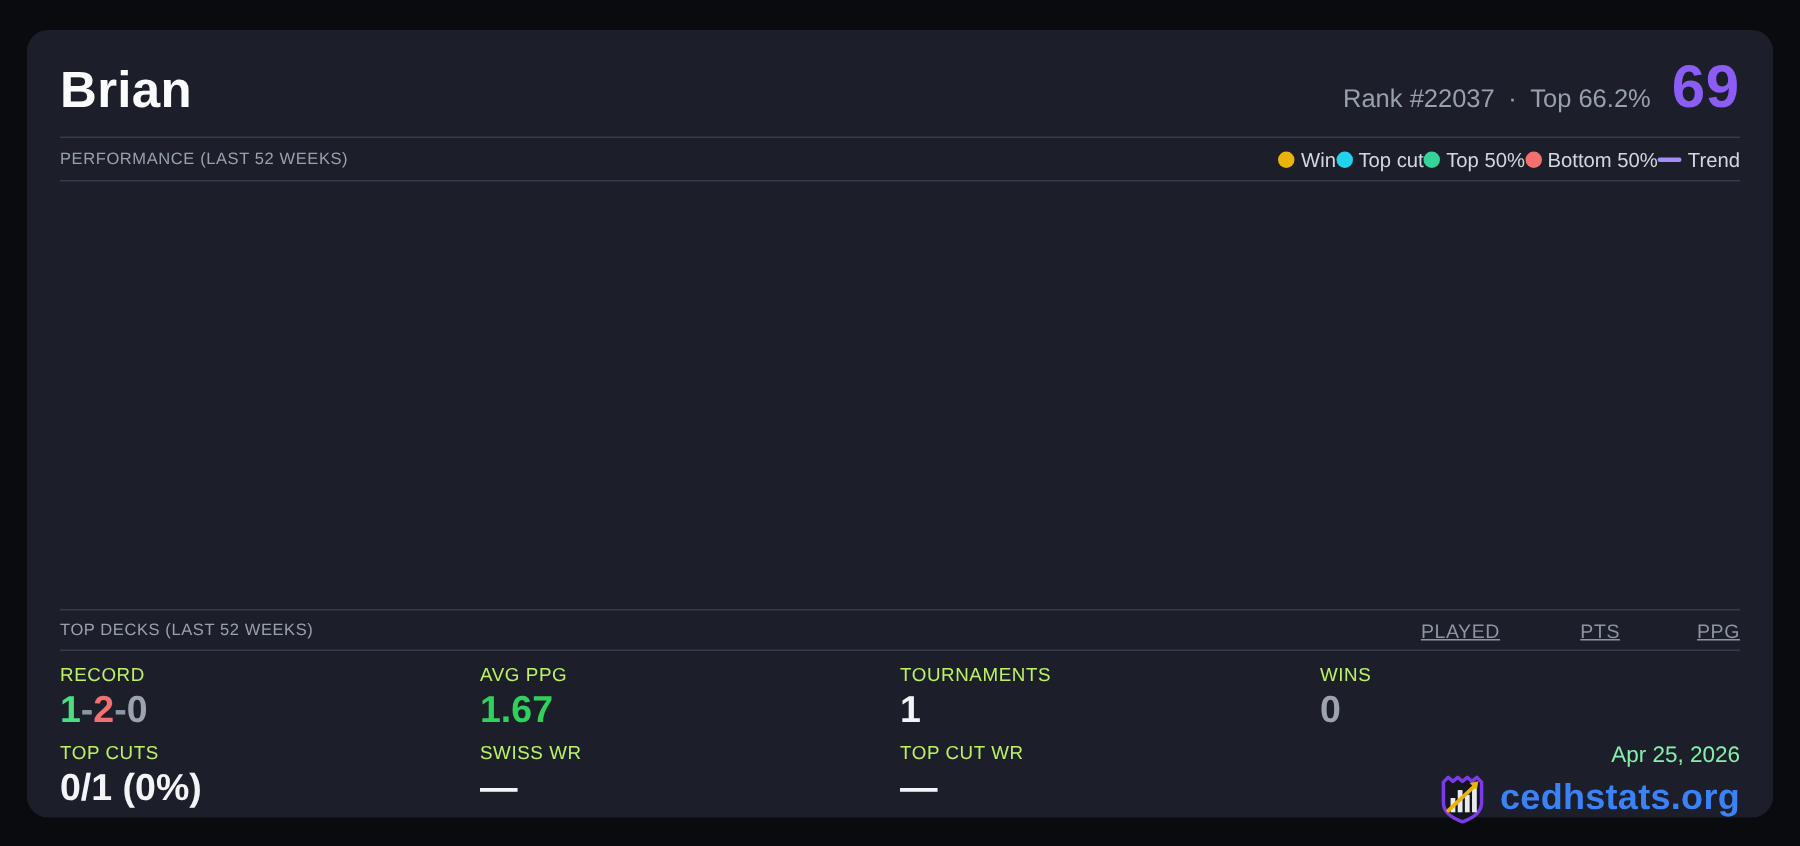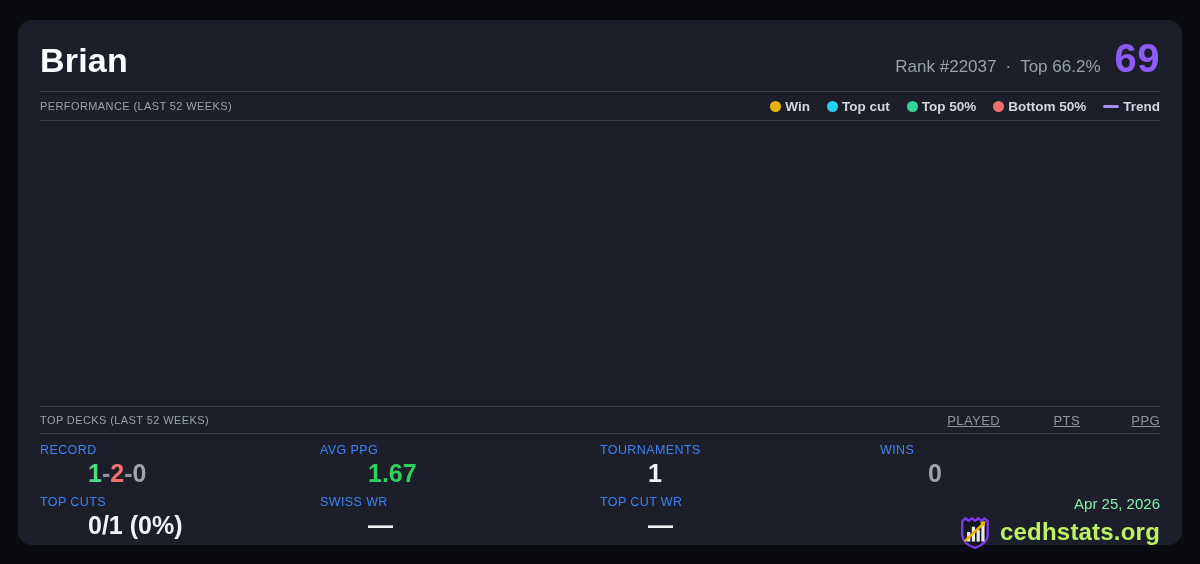--- a/index.html
+++ b/index.html
@@ -68,22 +68,20 @@
     border-bottom: 1px solid #353b49;
   }
   .section-title {
     font-size: 11px;
     color: #99a1ae;
     letter-spacing: 0.4px;
   }
   .legend {
     display: flex;
     align-items: flex-start;
-    gap: 17px;
-    font-weight: bold;
   }
   .legend-item {
     display: flex;
     align-items: center;
     gap: 4px;
     font-size: 13.5px;
     color: #d3d7df;
   }
   .legend-dot {
     width: 11px; height: 11px;
@@ -124,30 +122,29 @@
   
   .stats-grid {
     display: grid;
     grid-template-columns: 280px 280px 280px 1fr;
     grid-template-rows: 52px 52px;
     padding: 7px 22px 0 22px;
   }
   .stat-cell { padding-top: 2px; }
   .stat-label {
     font-size: 12.5px;
-    color: #3b82f6;
+    color: #bef264;
     letter-spacing: 0.4px;
     margin-bottom: 3px;
   }
   .stat-value {
     font-size: 25px;
     font-weight: 700;
     color: #f2f4f8;
     line-height: 1.05;
-    margin-left: 48px;
   }
   .stat-value .sep { color: #8f96a3; }
   
   .footer-cell {
     grid-column: 4;
     grid-row: 2;
     display: flex;
     flex-direction: column;
     align-items: flex-end;
     justify-content: flex-start;
@@ -159,21 +156,21 @@
     margin-bottom: 2px;
   }
   .site-row {
     display: flex;
     align-items: center;
     gap: 8px;
   }
   .site-name {
     font-size: 24px;
     font-weight: 700;
-    color: #bef264;
+    color: #3b82f6;
     letter-spacing: 0.2px;
   }
   .logo-svg { display: block; }
 </style>
 </head>
 <body>
 
 <div class="stage">
   <div class="card">
 

